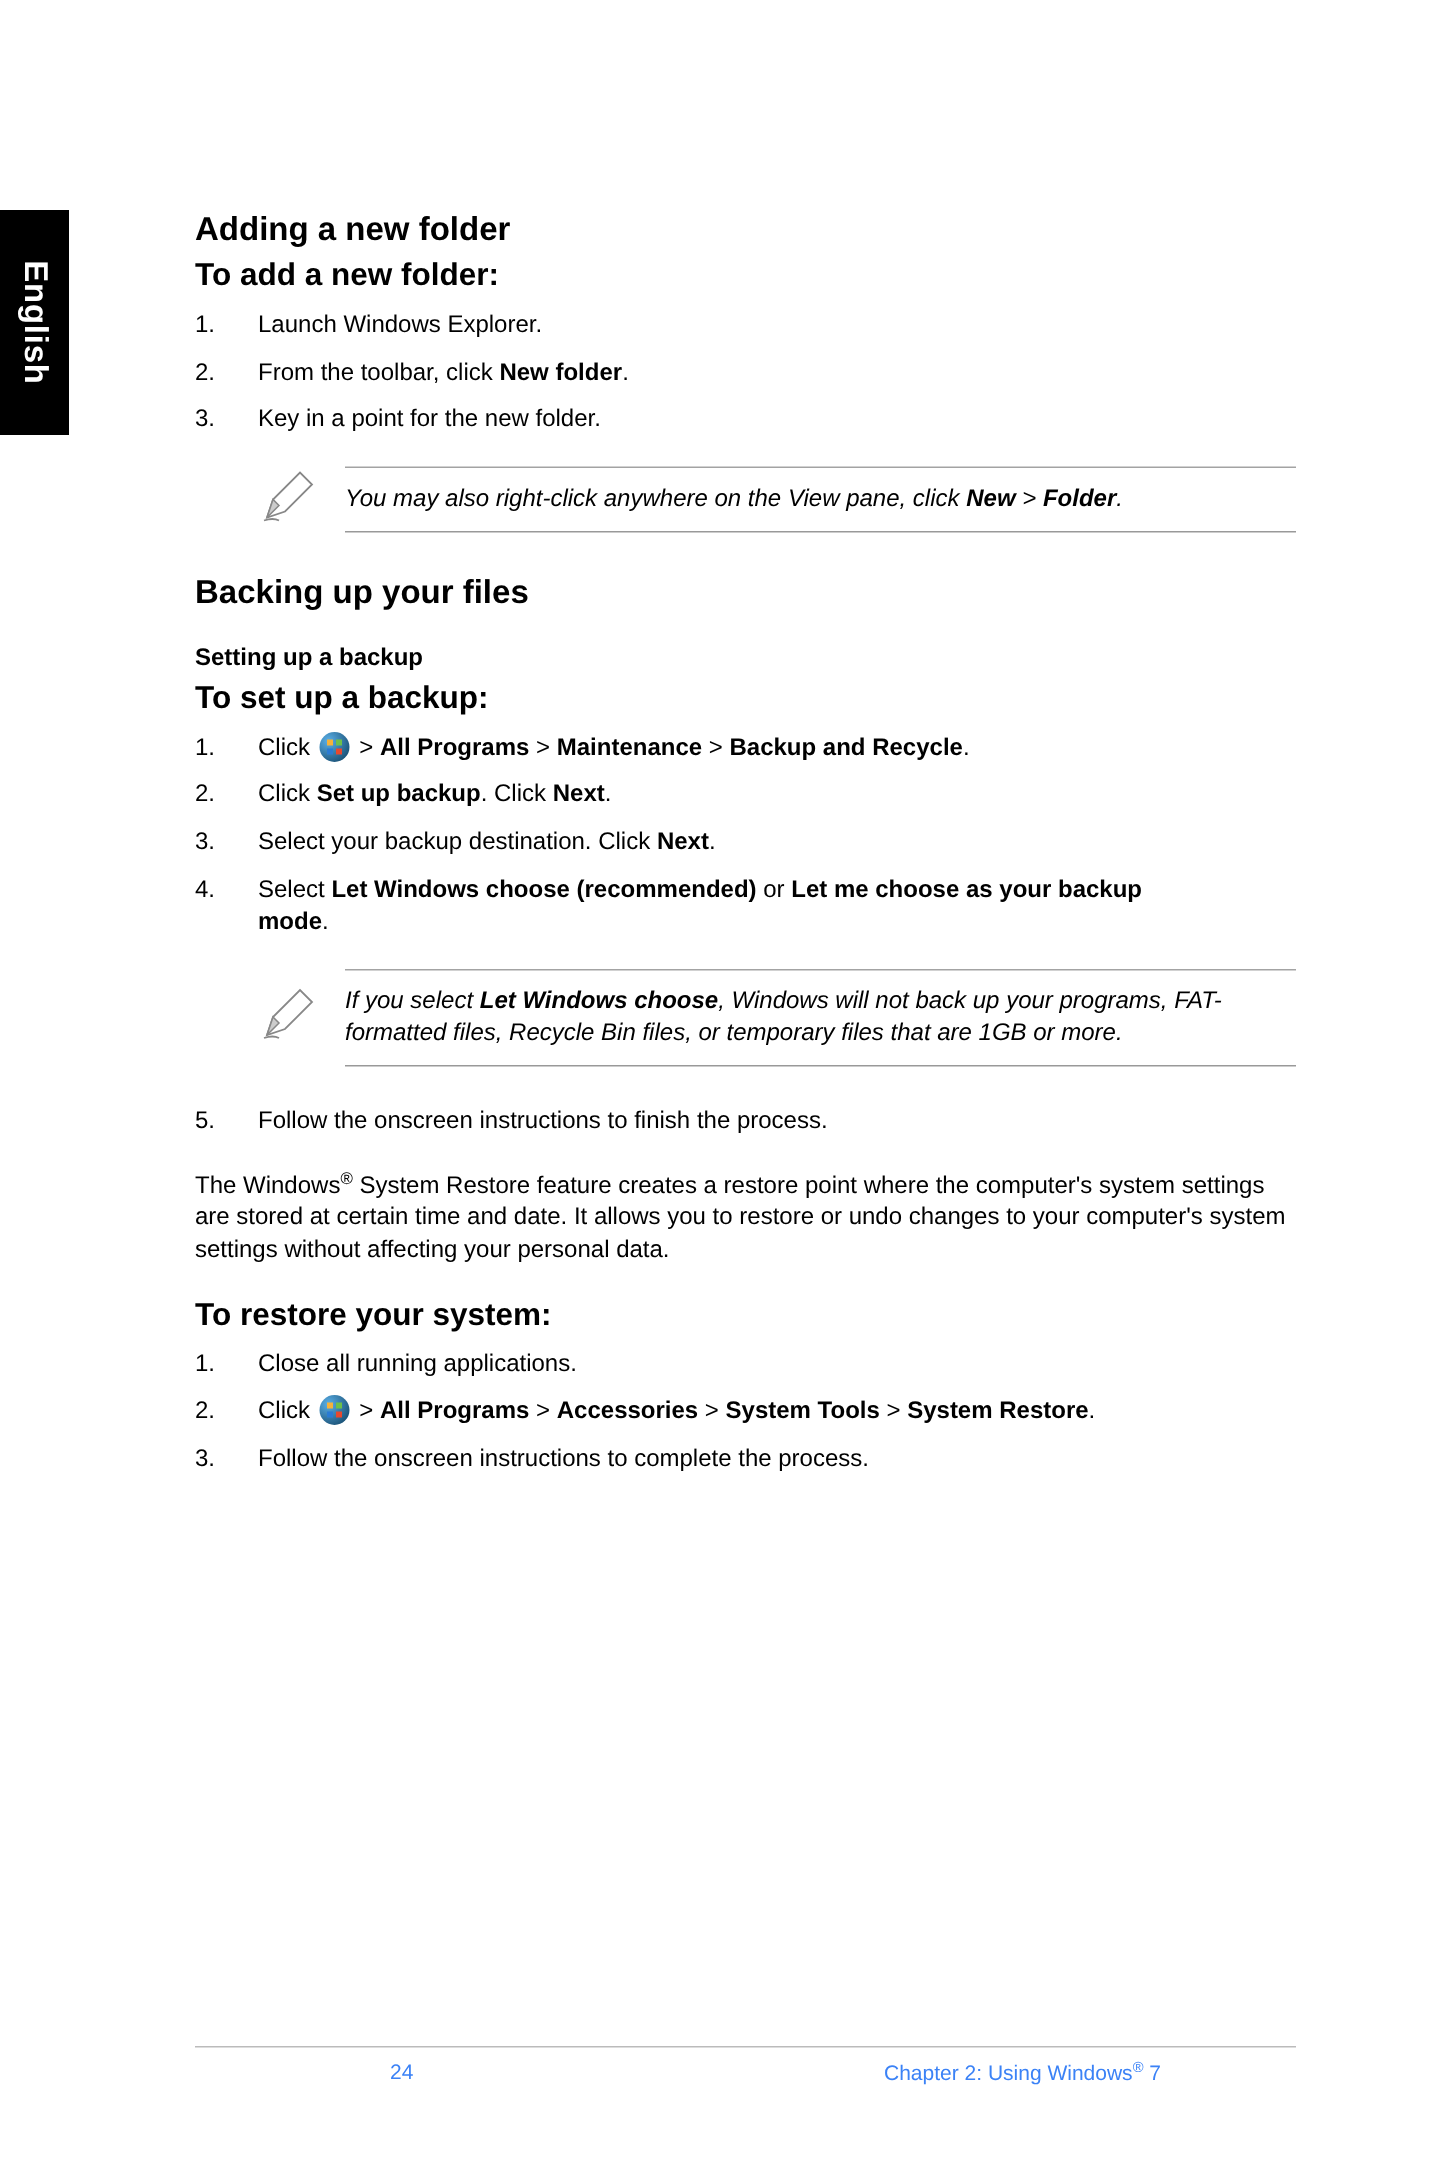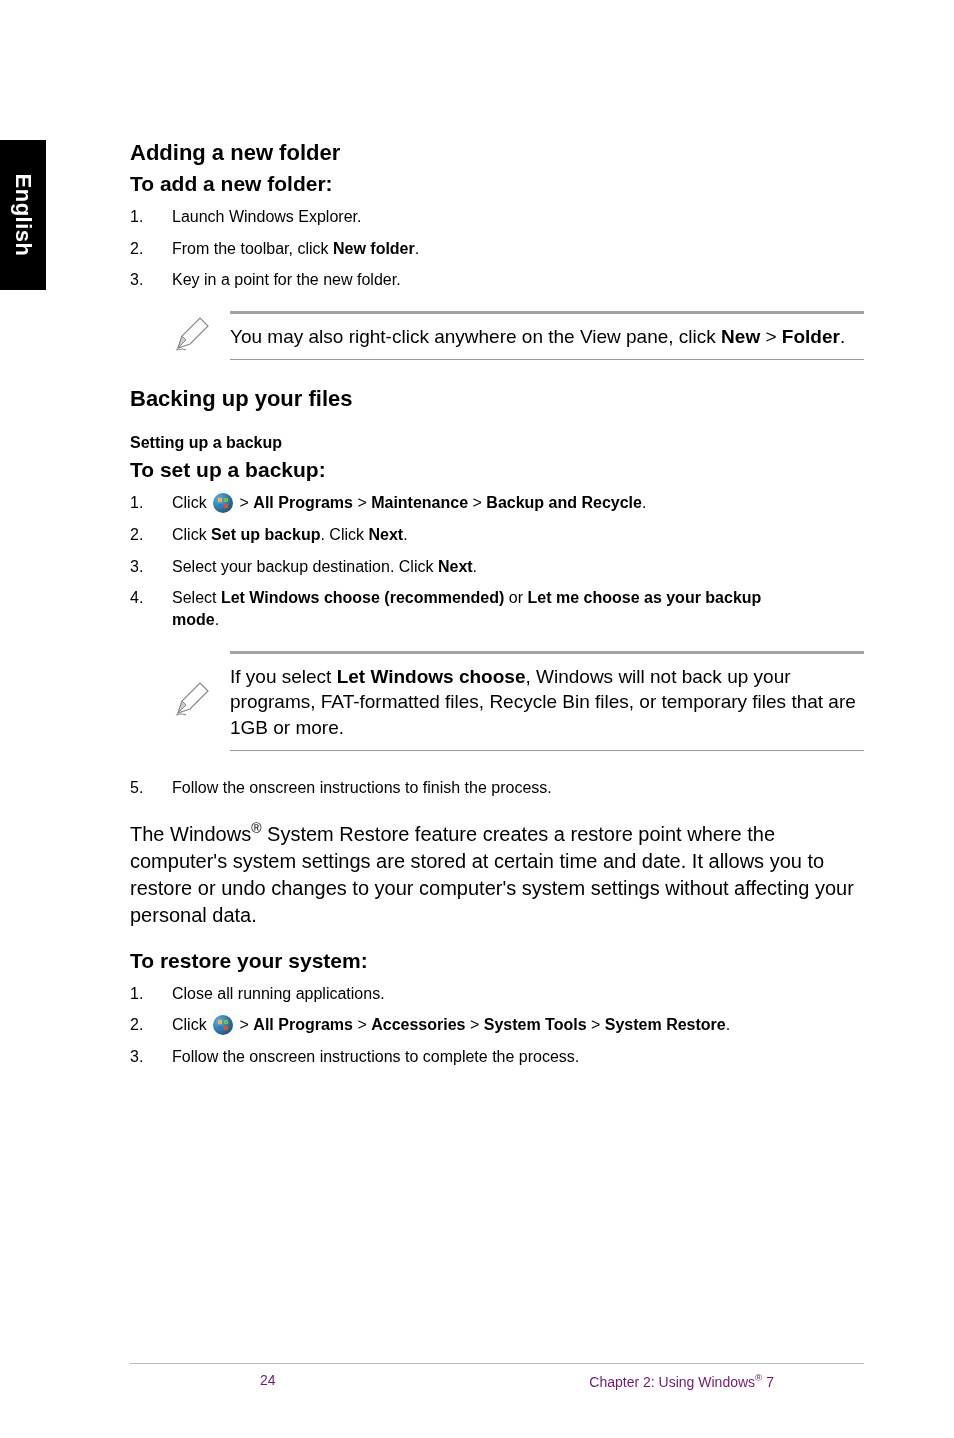--- a/index.html
+++ b/index.html
@@ -22,23 +22,23 @@
   }
   h2.section { font-size: 22px; font-weight: bold; margin-bottom: 6px; }
   .subhead { font-size: 21px; font-weight: bold; margin-bottom: 10px; }
   ol.steps { list-style: none; padding-left: 0; margin-bottom: 20px; }
   ol.steps li { display: flex; align-items: flex-start; margin-bottom: 10px; font-size: 16px; line-height: 1.35; }
   ol.steps li .num { width: 42px; flex: 0 0 42px; }
   ol.steps li .txt { flex: 1; }
   ol.steps li .txt .line2 { display: block; }
   .note-box { display: flex; align-items: center; margin: 10px 0 26px 42px; }
   .note-icon { width: 44px; flex: 0 0 44px; margin-right: 14px; }
-  .note-content { flex: 1; border-top: 3px solid #a3a3a3; border-bottom: 1px solid #999; padding: 10px 0; font-size: 19px; line-height: 1.35; }
+  .note-content { flex: 1; border-top: 1px solid #a3a3a3; border-bottom: 1px solid #999; padding: 10px 0; font-size: 16px; line-height: 1.35; font-style: italic; }
   h1.big { font-size: 28px; font-weight: bold; margin: 26px 0 10px 0; }
-  p.para { font-size: 20px; line-height: 1.35; margin-bottom: 20px; }
+  p.para { font-size: 16px; line-height: 1.35; margin-bottom: 20px; }
   .sub2 { font-size: 18px; font-weight: bold; margin: 22px 0 6px 0; }
   .bold { font-weight: bold; }
   sup { font-size: 0.7em; }
   .win-icon {
     display: inline-flex;
     width: 20px; height: 20px;
     background: radial-gradient(circle at 30% 30%, #5bb0e8, #0a3a5a);
     border-radius: 50%;
     vertical-align: middle;
     align-items: center; justify-content: center;
@@ -57,21 +57,21 @@
   }
   .footer {
     position: absolute;
     left: 0; right: 0; bottom: 48px;
     padding: 0 90px 0 130px;
     border-top: 1px solid #bbb;
     margin: 0 90px 0 130px;
   }
   .footer-inner {
     display: flex; justify-content: space-between;
-    font-size: 14px; color: #701a75;
+    font-size: 14px; color: #3b82f6;
     padding-top: 8px;
   }
   .pencil-svg { width: 40px; height: 40px; }
 </style>
 </head>
 <body>
 
 <div class="page">
   <div class="side-tab">
     <span>English</span>

